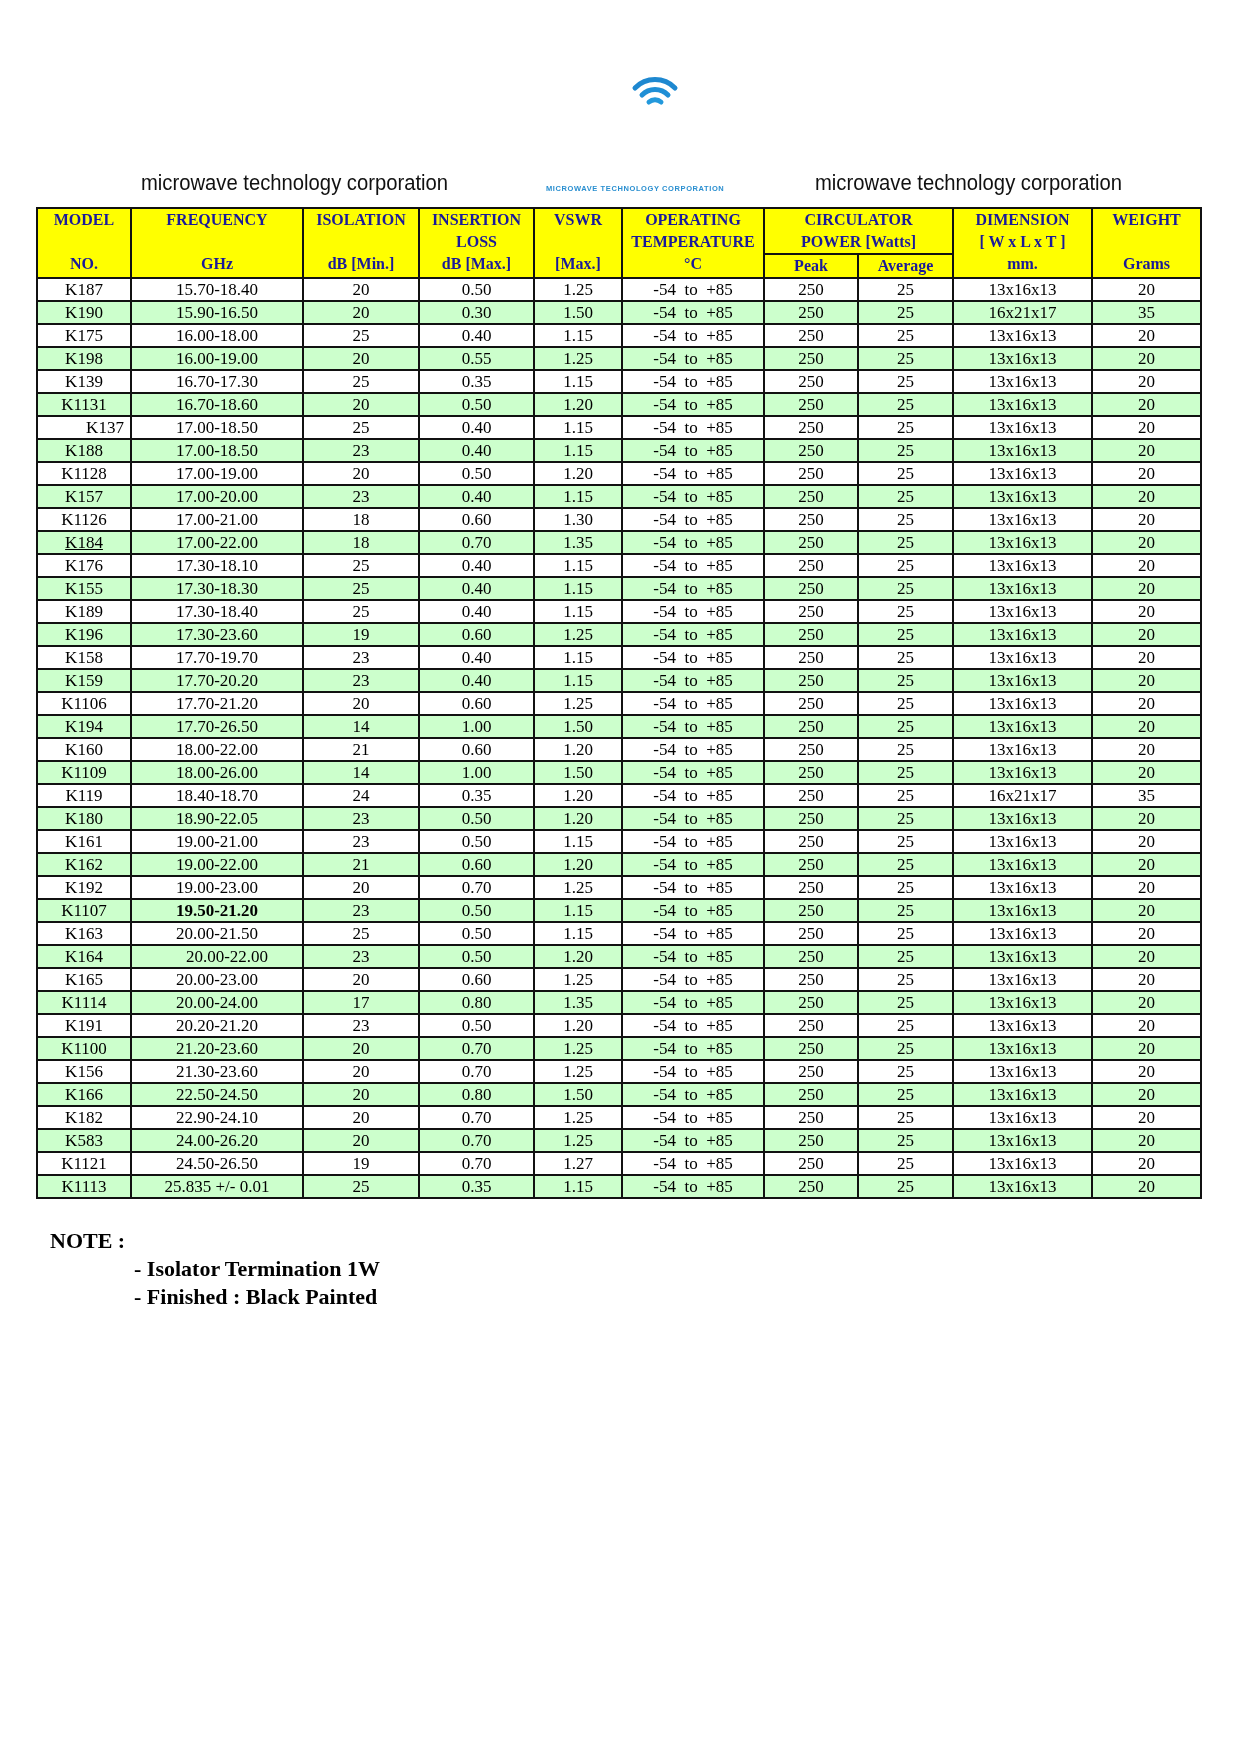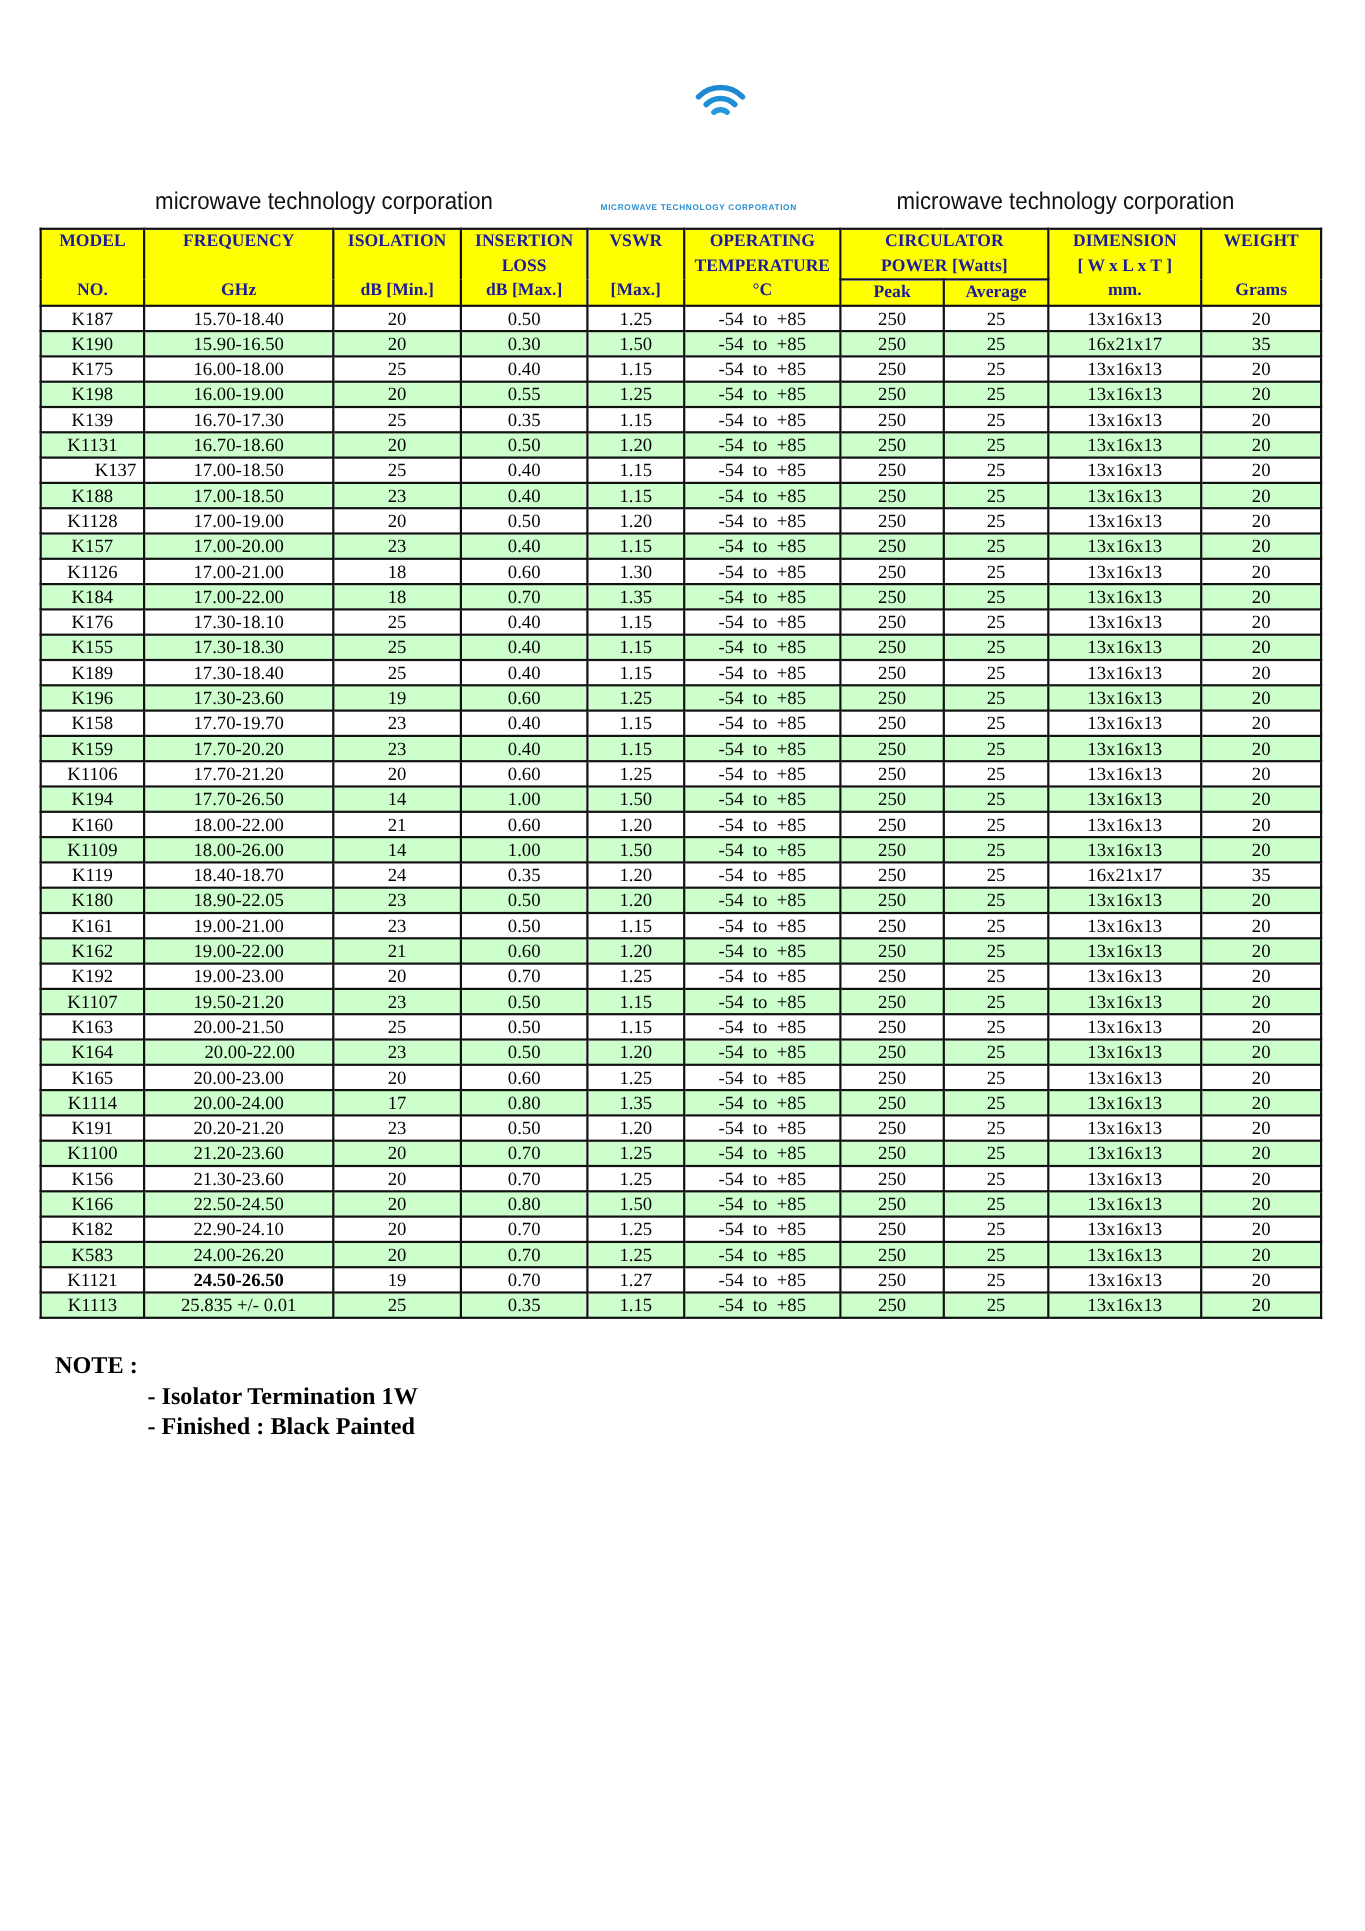--- a/index.html
+++ b/index.html
@@ -241,21 +241,21 @@
         <td style="white-space: pre;">18</td>
         <td style="white-space: pre;">0.60</td>
         <td style="white-space: pre;">1.30</td>
         <td style="white-space: pre;">-54  to  +85</td>
         <td style="white-space: pre;">250</td>
         <td style="white-space: pre;">25</td>
         <td style="white-space: pre;">13x16x13</td>
         <td style="white-space: pre;">20</td>
       </tr>
       <tr>
-        <td style="white-space: pre;">K184</td>
+        <td style="white-space: pre; text-decoration: underline;">K184</td>
         <td style="white-space: pre;">17.00-22.00</td>
         <td style="white-space: pre;">18</td>
         <td style="white-space: pre;">0.70</td>
         <td style="white-space: pre;">1.35</td>
         <td style="white-space: pre;">-54  to  +85</td>
         <td style="white-space: pre;">250</td>
         <td style="white-space: pre;">25</td>
         <td style="white-space: pre;">13x16x13</td>
         <td style="white-space: pre;">20</td>
       </tr>
@@ -434,21 +434,21 @@
         <td style="white-space: pre;">0.70</td>
         <td style="white-space: pre;">1.25</td>
         <td style="white-space: pre;">-54  to  +85</td>
         <td style="white-space: pre;">250</td>
         <td style="white-space: pre;">25</td>
         <td style="white-space: pre;">13x16x13</td>
         <td style="white-space: pre;">20</td>
       </tr>
       <tr>
         <td style="white-space: pre;">K1107</td>
-        <td style="white-space: pre;">19.50-21.20</td>
+        <td style="white-space: pre; font-weight: bold;">19.50-21.20</td>
         <td style="white-space: pre;">23</td>
         <td style="white-space: pre;">0.50</td>
         <td style="white-space: pre;">1.15</td>
         <td style="white-space: pre;">-54  to  +85</td>
         <td style="white-space: pre;">250</td>
         <td style="white-space: pre;">25</td>
         <td style="white-space: pre;">13x16x13</td>
         <td style="white-space: pre;">20</td>
       </tr>
       <tr>
@@ -566,21 +566,21 @@
         <td style="white-space: pre;">0.70</td>
         <td style="white-space: pre;">1.25</td>
         <td style="white-space: pre;">-54  to  +85</td>
         <td style="white-space: pre;">250</td>
         <td style="white-space: pre;">25</td>
         <td style="white-space: pre;">13x16x13</td>
         <td style="white-space: pre;">20</td>
       </tr>
       <tr>
         <td style="white-space: pre;">K1121</td>
-        <td style="white-space: pre; font-weight: bold;">24.50-26.50</td>
+        <td style="white-space: pre;">24.50-26.50</td>
         <td style="white-space: pre;">19</td>
         <td style="white-space: pre;">0.70</td>
         <td style="white-space: pre;">1.27</td>
         <td style="white-space: pre;">-54  to  +85</td>
         <td style="white-space: pre;">250</td>
         <td style="white-space: pre;">25</td>
         <td style="white-space: pre;">13x16x13</td>
         <td style="white-space: pre;">20</td>
       </tr>
       <tr>

